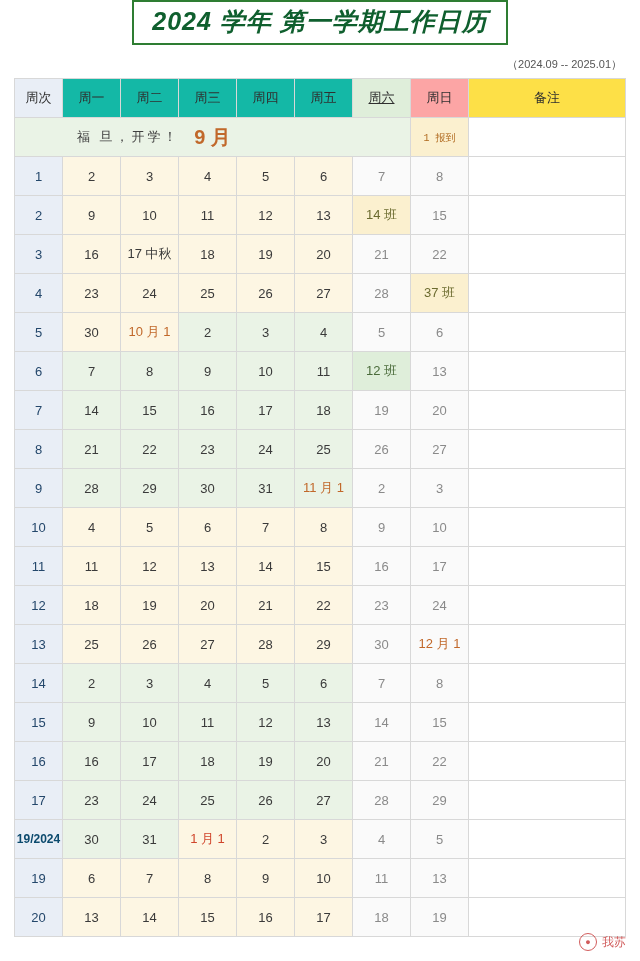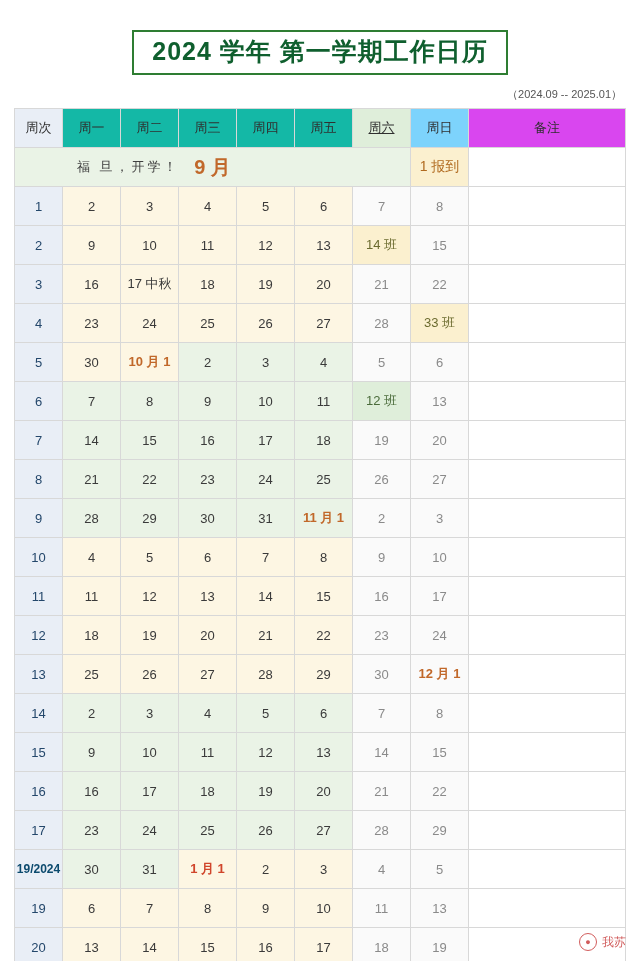--- a/index.html
+++ b/index.html
@@ -6,21 +6,21 @@
   body{
     width:640px;height:961px;
     background:#ffffff;
     font-family:"Liberation Sans", sans-serif;
     color:#3a3a3a;
     position:relative;
     overflow:hidden;
   }
   .title-wrap{
     text-align:center;
-    padding-top:30px;
+    font-style:italic;
   }
   .title{
     display:inline-block;
     border:2px solid #2e7d32;
     color:#0f5f2e;
     font-weight:bold;
     font-size:25px;
     padding:7px 18px 9px 18px;
     letter-spacing:1px;
     line-height:1;
@@ -55,22 +55,22 @@
   thead th{
     height:36px;
     font-size:14px;
     font-weight:bold;
     color:#2f2f2f;
     margin-top:44px;
   }
   th.h-week{background:#e9eef6;}
   th.h-d{background:#14b8a6;}
   th.h-sat{background:#dfeeda;text-decoration:underline;}
-  th.h-sun{background:#7dd3fc;}
-  th.h-note{background:#d946ef;}
+  th.h-sun{background:#fca5a5;}
+  th.h-note{background:#fde047;}
 
   td.wk{background:#e9eef6;font-weight:bold;font-size:13px;color:#24476b;}
   td.d{background:#fdf6e3;}
   td.d.green{background:#eaf3e6;}
   td.we{background:#fafafa;color:#8a8a8a;}
   td.we.tag{background:#fbf0cf;color:#6b6b2f;}
   td.note{background:#ffffff;}
 
   .banner{
     background:#eaf3e6;
@@ -81,22 +81,22 @@
   .banner .left{
     color:#404040;
     font-size:13px;
     letter-spacing:3px;
     position:absolute;
     left:62px;top:50%;transform:translateY(-50%);
   }
   .banner .mid{
     color:#c1682a;font-weight:bold;font-size:20px;
   }
-  .mo{color:#c1682a;font-weight:bold;}
-  .bao{color:#b06a1f;font-size:14px;}
+  .mo{color:#c1682a;font-weight:normal;}
+  .bao{color:#b06a1f;font-size:10px;font-family:Liberation Mono, monospace;}
   .wk.red{color:#0c4a6e;font-weight:bold;font-size:12px;}
 
   .watermark{
     position:absolute;
     right:14px;bottom:10px;
     display:flex;align-items:center;gap:5px;
     color:#c94040;font-size:12px;
     opacity:.85;
   }
   .wm-circle{
@@ -188,21 +188,21 @@
     </tr>
 
     <tr>
       <td class="wk">4</td>
       <td class="d">23</td>
       <td class="d">24</td>
       <td class="d">25</td>
       <td class="d">26</td>
       <td class="d">27</td>
       <td class="we">28</td>
-      <td class="we tag">33 班</td>
+      <td class="we tag">37 班</td>
       <td class="note"></td>
     </tr>
 
     <tr>
       <td class="wk">5</td>
       <td class="d">30</td>
       <td class="d"><span class="mo">10 月 1</span></td>
       <td class="d green">2</td>
       <td class="d green">3</td>
       <td class="d green">4</td>

